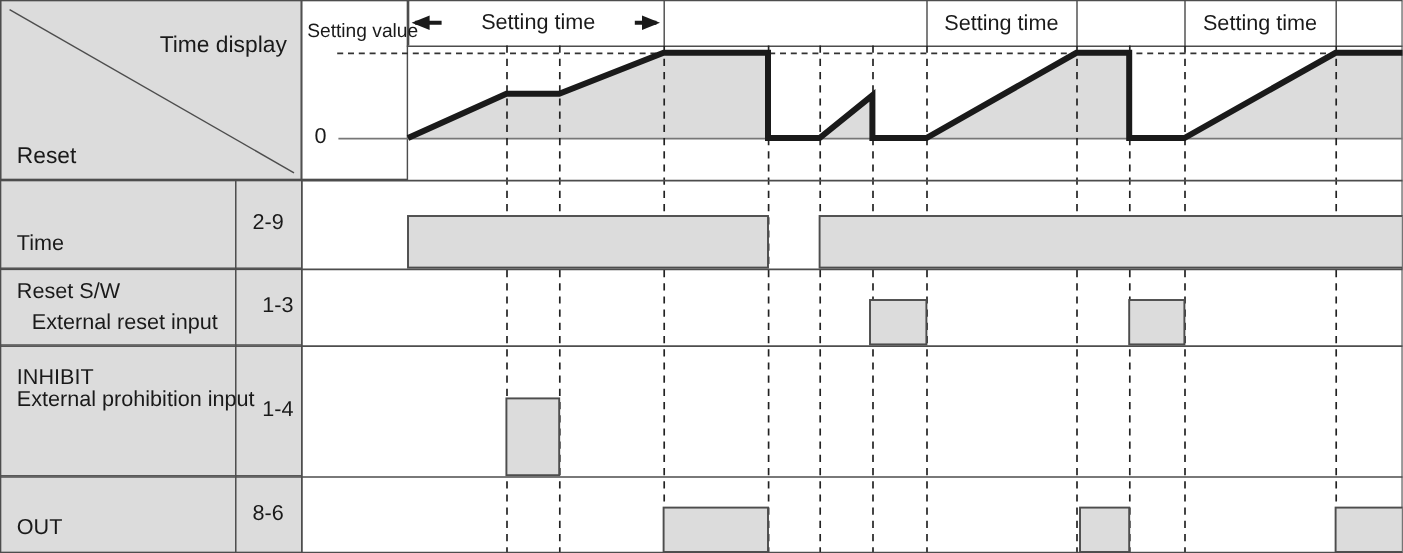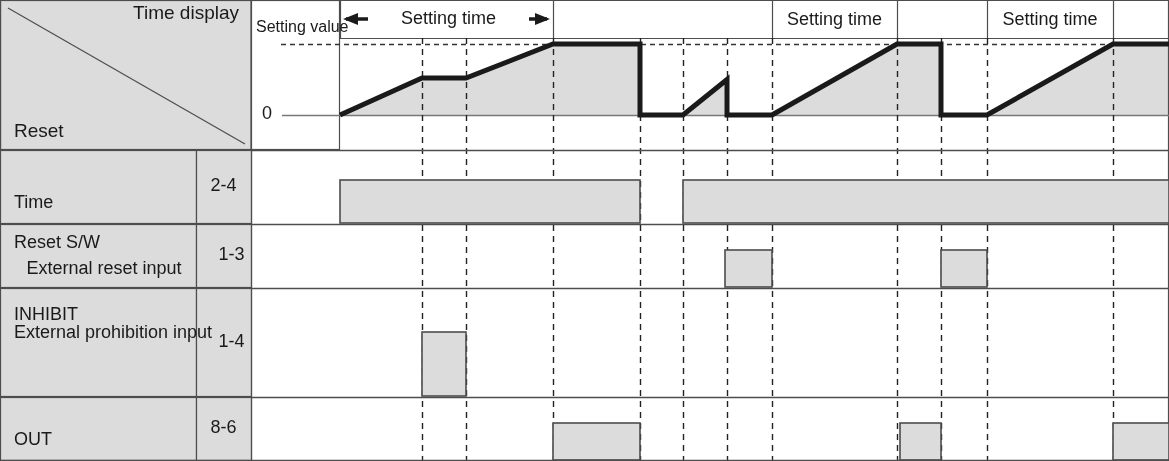--- a/index.html
+++ b/index.html
@@ -74,35 +74,35 @@
       <rect x="0.5" y="397.5" width="196" height="63" fill="#dcdcdc" stroke="#4d4d4d" stroke-width="1.2"></rect>
       <rect x="196.5" y="397.5" width="55" height="63" fill="#dcdcdc" stroke="#4d4d4d" stroke-width="1.2"></rect>
       <line x1="251" y1="397.5" x2="1169" y2="397.5" stroke="#4d4d4d" stroke-width="1.4"></line>
       <line x1="251.5" y1="397" x2="251.5" y2="461" stroke="#4d4d4d" stroke-width="1.2"></line>
       <rect x="553" y="423" width="87" height="37" fill="#dcdcdc" stroke="#4d4d4d" stroke-width="1.6"></rect>
       <rect x="900" y="423" width="41" height="37" fill="#dcdcdc" stroke="#4d4d4d" stroke-width="1.6"></rect>
       <rect x="1113" y="423" width="56" height="37" fill="#dcdcdc" stroke="#4d4d4d" stroke-width="1.6"></rect>
       <line x1="0.5" y1="460.5" x2="1169" y2="460.5" stroke="#4d4d4d" stroke-width="1.4"></line>
     </svg>
 
-  <div class="lbl t-time-display" style="right:930px;top:2px;text-align:right;">Time display</div>
+  <div class="lbl t-time-display" style="right:930px;top:27px;text-align:right;">Time display</div>
   <div class="lbl t-action" style="left:14px;top:120px;">Reset</div>
 
   <div class="lbl t-setting-value" style="left:256px;top:18px;width:66px;">Setting value</div>
   <div class="lbl t-zero" style="left:262px;top:103px;">0</div>
 
   <div id="setting-time-labels">
       <div class="lbl t-setting-time center" style="left: 368px; width: 157px; top: 8px; background: rgb(255, 255, 255); padding: 0px 2px;">Setting time</div>
       <div class="lbl t-setting-time center" style="left: 772px; width: 125px; top: 9px;">Setting time</div>
       <div class="lbl t-setting-time center" style="left: 987px; width: 126px; top: 9px;">Setting time</div>
     </div>
 
   <div id="row-labels">
       <div class="lbl t-row" style="left: 14px; top: 192px;">Time</div>
-      <div class="lbl t-pin center" style="left: 196px; width: 55px; top: 175px;">2-4</div>
+      <div class="lbl t-pin center" style="left: 196px; width: 55px; top: 175px;">2-9</div>
       <div class="lbl t-row" style="left: 14px; top: 258px; width: 180px; text-align: center;">External reset input</div>
       <div class="lbl t-row" style="left: 14px; top: 232px;">Reset S/W</div>
       <div class="lbl t-pin center" style="left: 196px; width: 71px; top: 244px;">1-3</div>
       <div class="lbl t-row" style="left: 14px; top: 322px; width: 180px;">External prohibition input</div>
       <div class="lbl t-row" style="left: 14px; top: 304px; text-align: right;">INHIBIT</div>
       <div class="lbl t-pin center" style="left: 196px; width: 71px; top: 330.5px;">1-4</div>
       <div class="lbl t-row" style="left: 14px; top: 429px;">OUT</div>
       <div class="lbl t-pin center" style="left: 196px; width: 55px; top: 417px;">8-6</div>
     </div>
 

